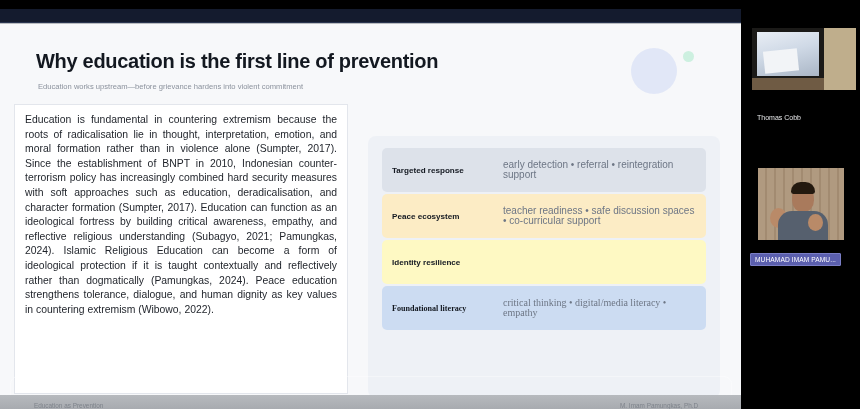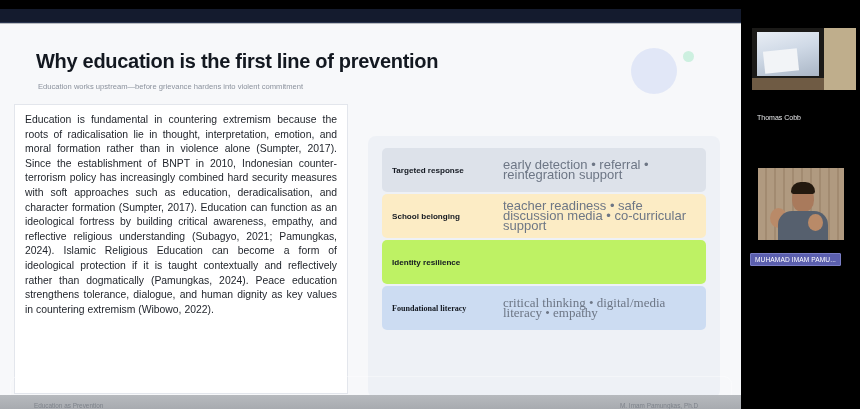--- a/index.html
+++ b/index.html
@@ -125,21 +125,21 @@
   }
   .layer-name {
     flex: 0 0 105px;
     font-size: 8.1px;
     font-weight: bold;
     color: #131820;
     line-height: 11px;
   }
   .layer-detail {
     flex: 1;
-    font-size: 13px;
+    font-size: 10px;
     color: #6d7685;
     line-height: 10px;
     padding-left: 6px;
   }
 
   
   .bottom-fade {
     position: absolute;
     left: 0; top: 386px;
     width: 741px; height: 23px;
@@ -303,24 +303,24 @@
         <p>Education is fundamental in countering extremism because the roots of radicalisation lie in thought, interpretation, emotion, and moral formation rather than in violence alone (Sumpter, 2017). Since the establishment of BNPT in 2010, Indonesian counter-terrorism policy has increasingly combined hard security measures with soft approaches such as education, deradicalisation, and character formation (Sumpter, 2017). Education can function as an ideological fortress by building critical awareness, empathy, and reflective religious understanding (Subagyo, 2021; Pamungkas, 2024). Islamic Religious Education can become a form of ideological protection if it is taught contextually and reflectively rather than dogmatically (Pamungkas, 2024). Peace education strengthens tolerance, dialogue, and human dignity as key values in countering extremism (Wibowo, 2022).</p>
       </div>
 
       <div class="layers-panel">
         <div id="layer-rows">
             <div class="layer-row" style="background: rgb(221, 226, 234);">
               <div class="layer-name">Targeted response</div>
               <div class="layer-detail">early detection • referral • reintegration support</div>
             </div>
             <div class="layer-row" style="background: rgb(252, 236, 197);">
-              <div class="layer-name">School belonging</div>
-              <div class="layer-detail">teacher readiness • safe discussion media • co-curricular support</div>
+              <div class="layer-name">Peace ecosystem</div>
+              <div class="layer-detail">teacher readiness • safe discussion spaces • co-curricular support</div>
             </div>
-            <div class="layer-row" style="background: #bef264;">
+            <div class="layer-row" style="background: #fef9c3;">
               <div class="layer-name">Identity resilience</div>
             </div>
             <div class="layer-row" style="background: rgb(204, 220, 242); font-family: Liberation Serif, serif;">
               <div class="layer-name">Foundational literacy</div>
               <div class="layer-detail">critical thinking • digital/media literacy • empathy</div>
             </div>
           </div>
       </div>
 
       <div class="ghost-panel"></div>

